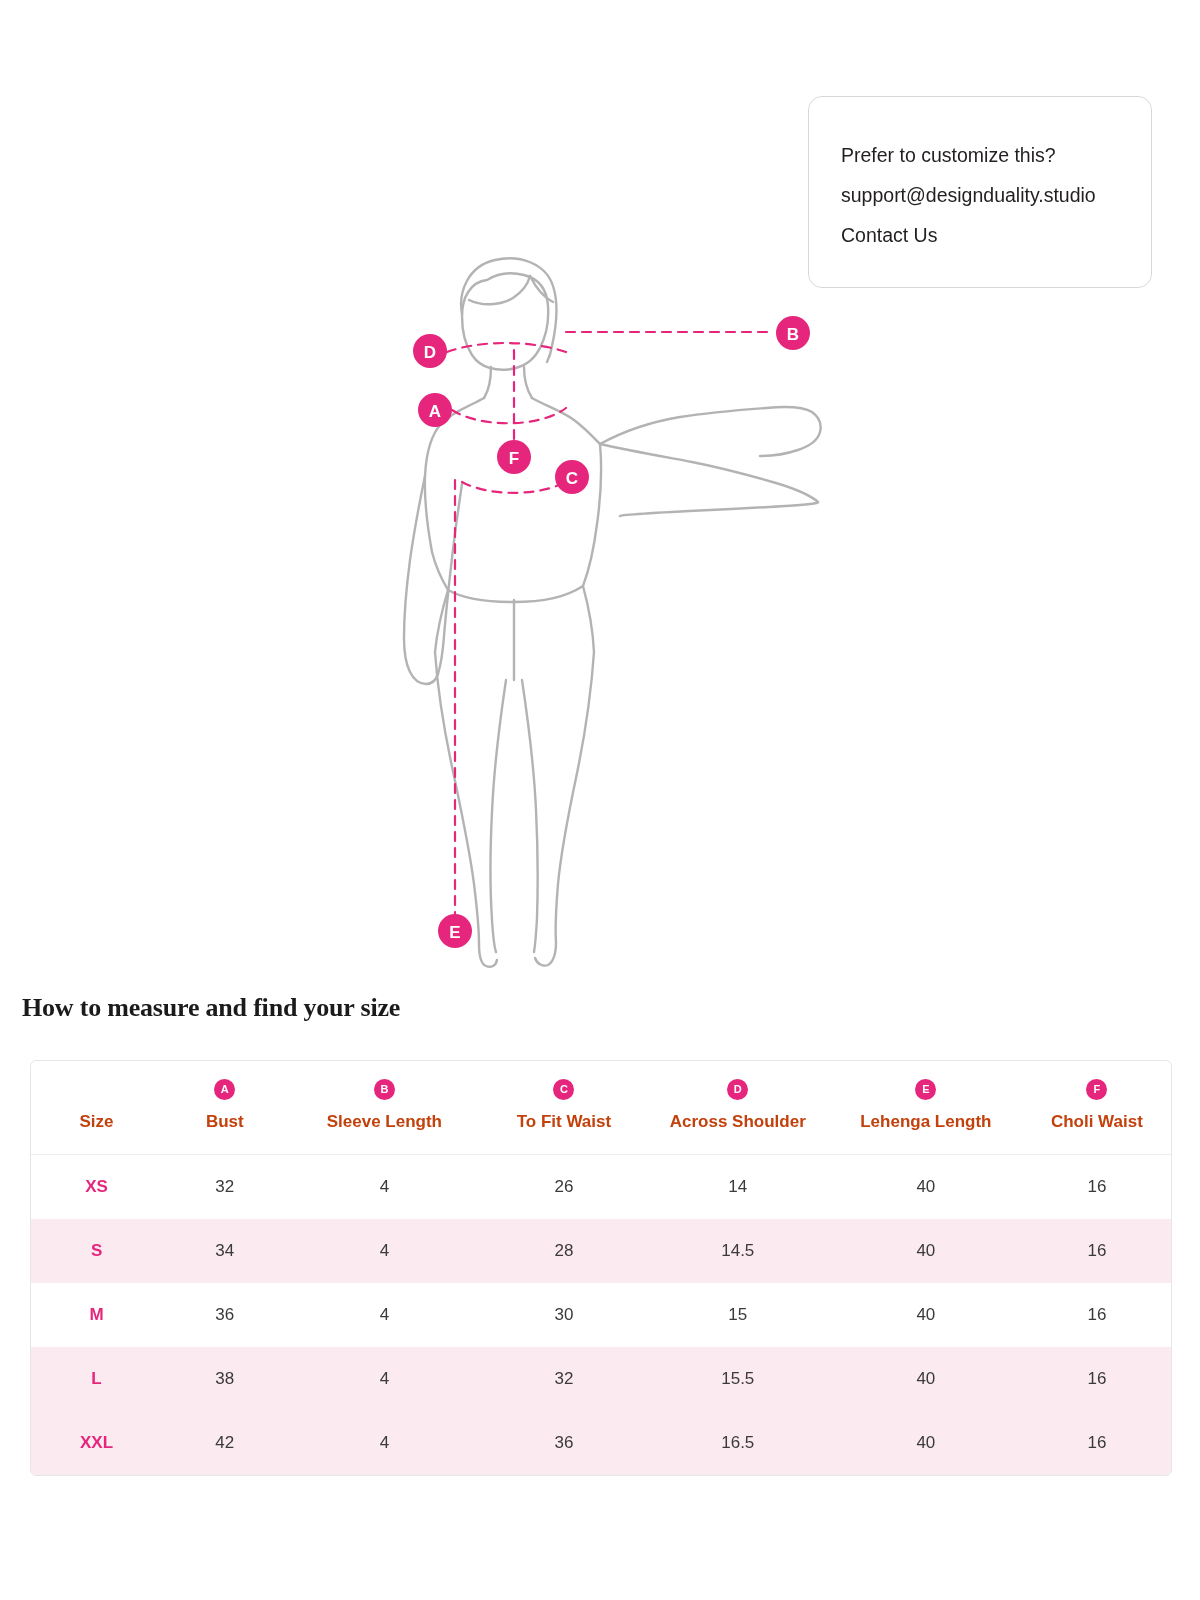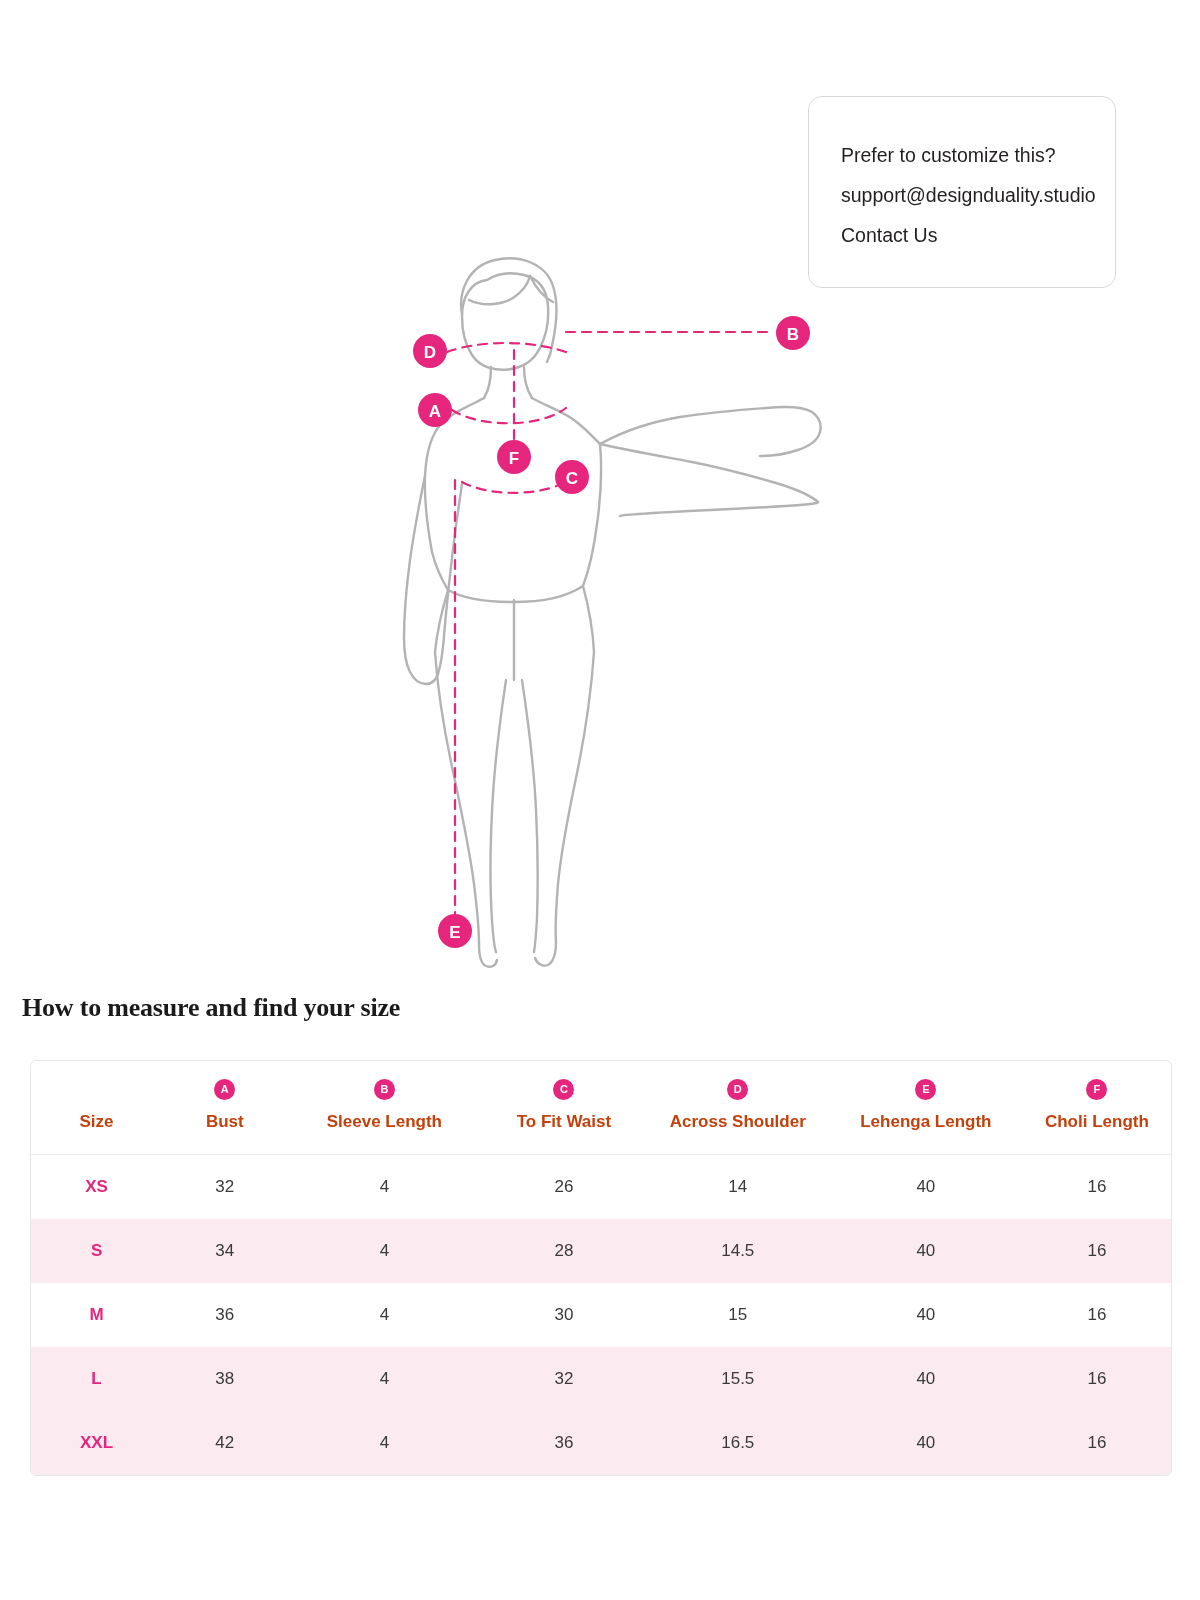--- a/index.html
+++ b/index.html
@@ -14,21 +14,21 @@
     color: #231f20;
     position: relative;
     overflow: hidden;
   }
 
   
   .contact-box {
     position: absolute;
     left: 808px;
     top: 96px;
-    width: 308px;
+    width: 344px;
     height: 192px;
     border: 1px solid #d8d8d8;
     border-radius: 14px;
     background: #ffffff;
     box-sizing: border-box;
     padding: 38px 0 0 32px;
   }
   .contact-line {
     font-size: 19.5px;
     line-height: 40px;
@@ -278,21 +278,21 @@
         </th>
         <th>
           <div class="th-inner">
             <div class="badge">E</div>
             <div class="col-title">Lehenga  Length</div>
           </div>
         </th>
         <th>
           <div class="th-inner">
             <div class="badge">F</div>
-            <div class="col-title">Choli  Length</div>
+            <div class="col-title">Choli  Waist</div>
           </div>
         </th>
       </tr>
     </thead>
     <tbody>
       <tr>
         <td class="size-cell">XS</td>
         <td>32</td>
         <td>4</td>
         <td>26</td>

